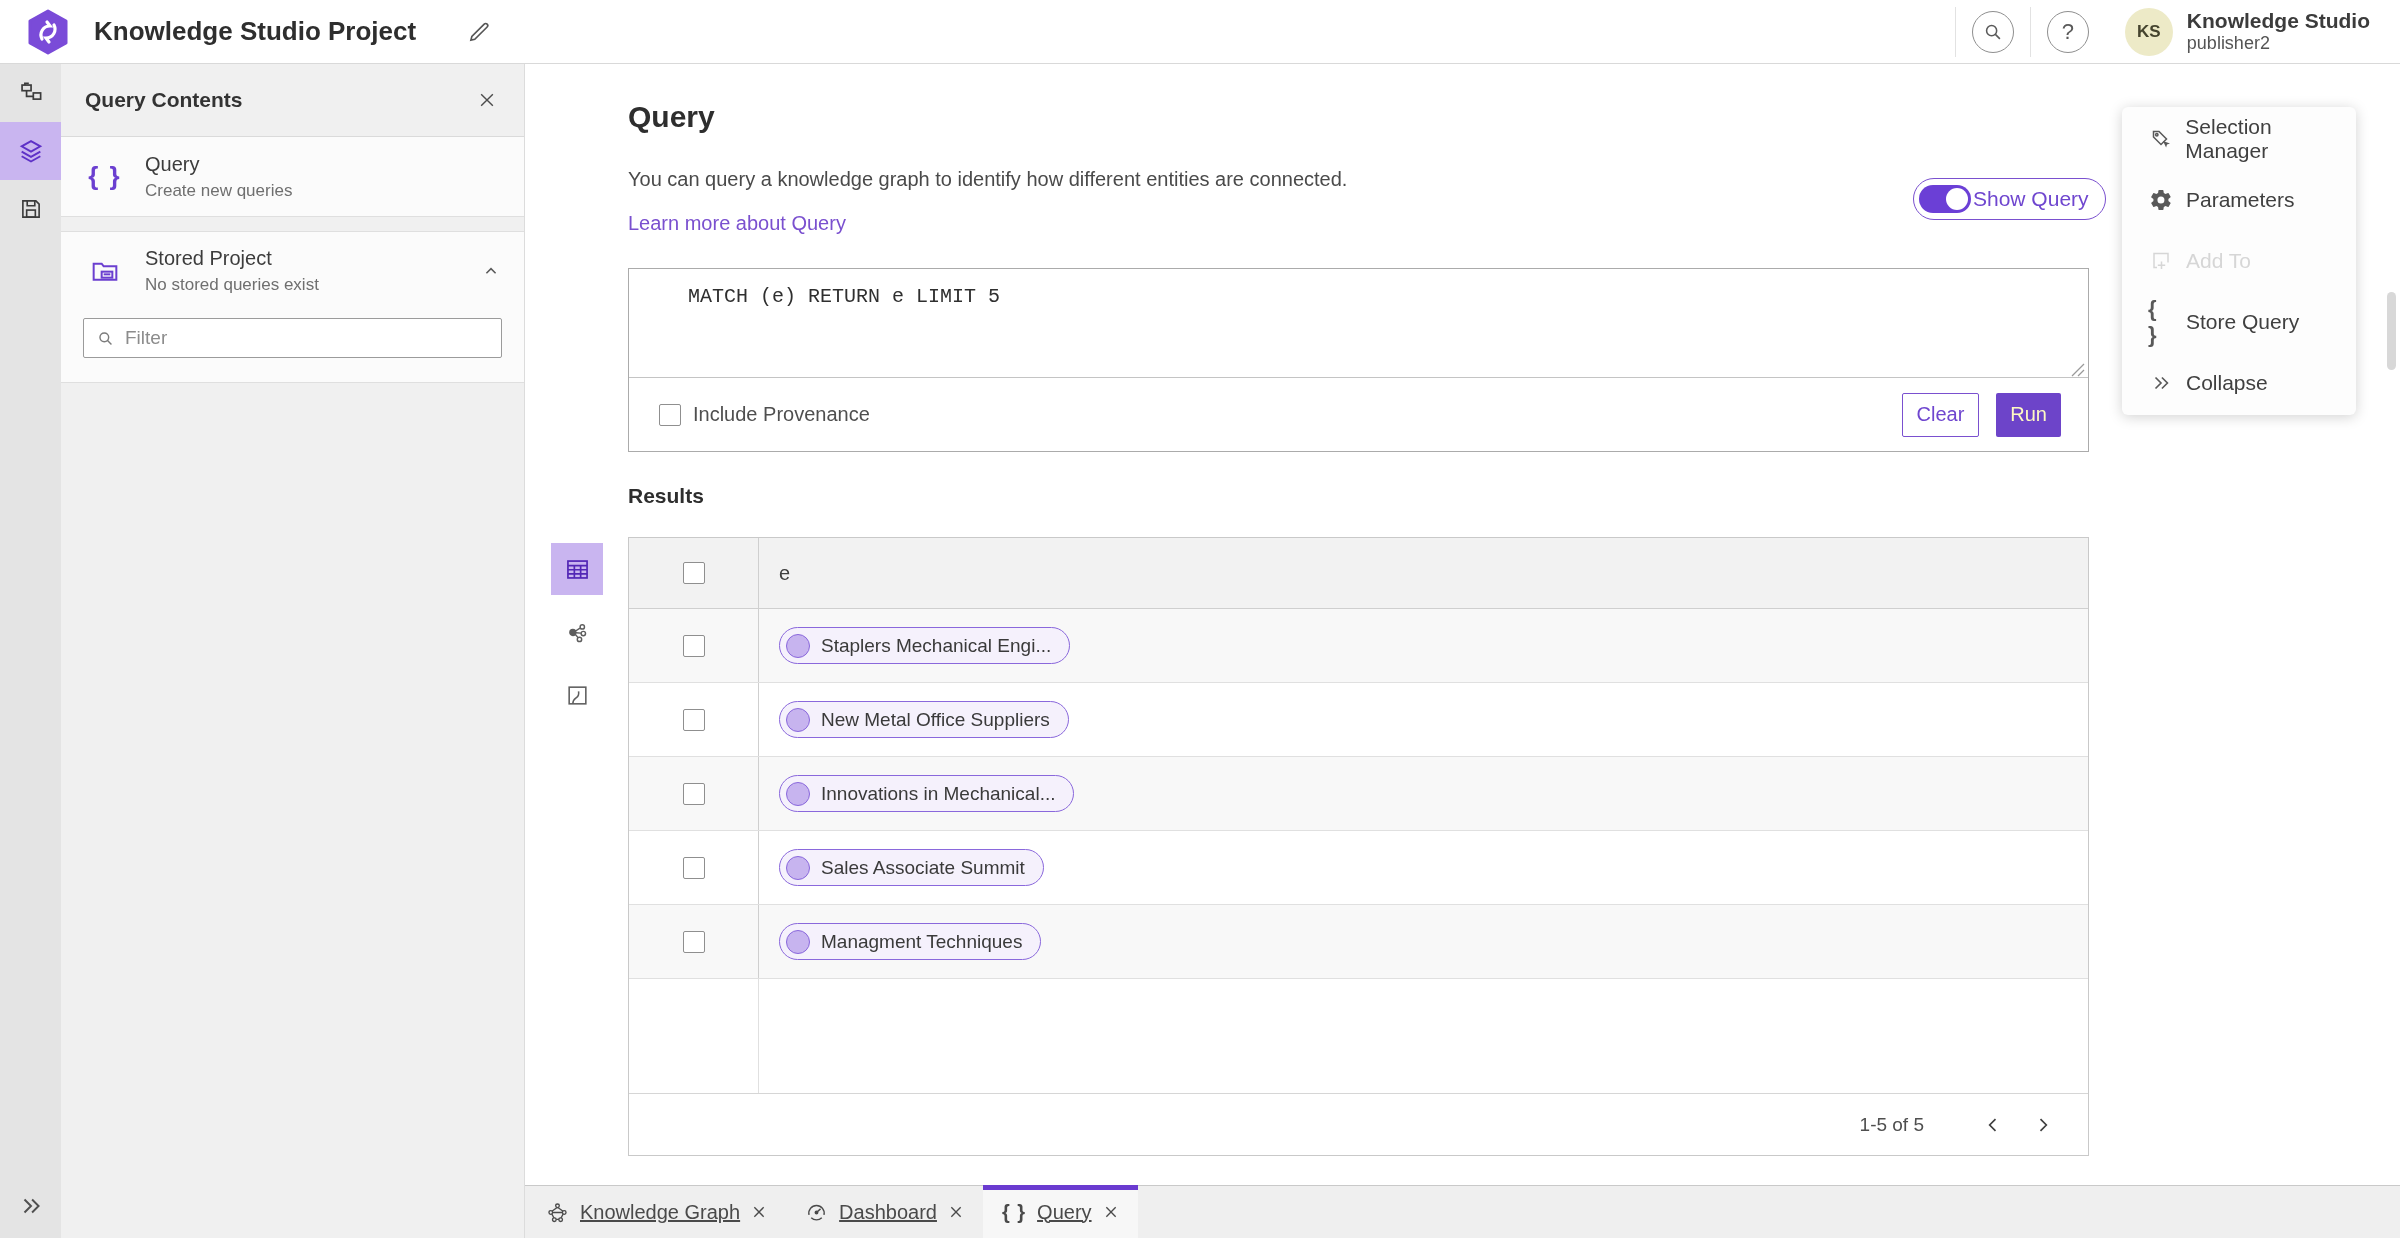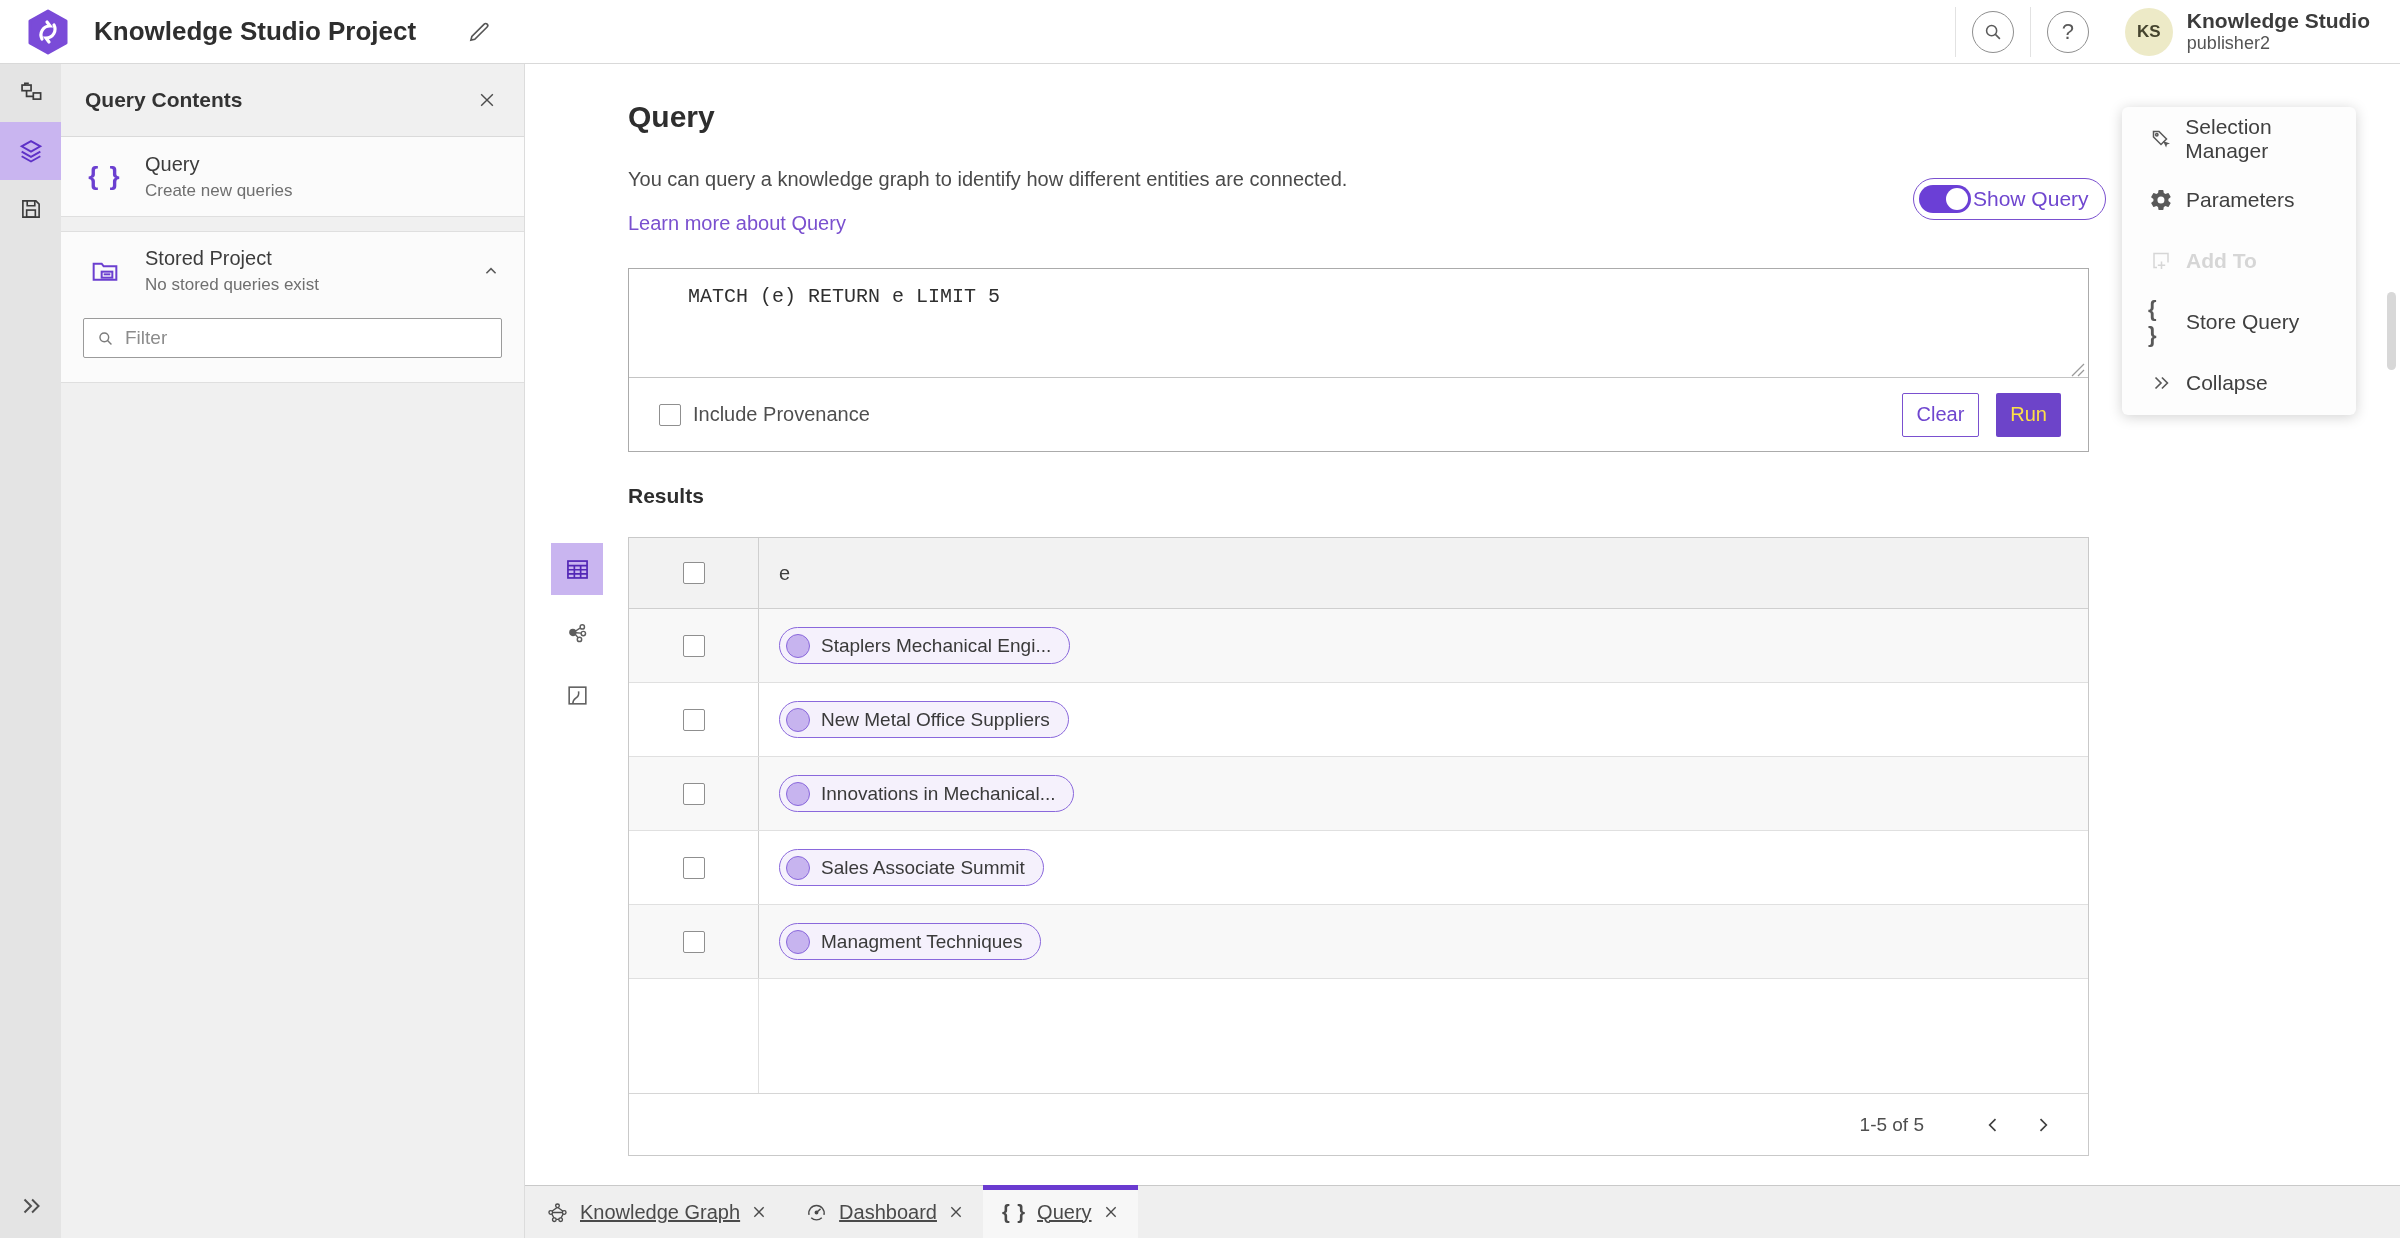--- a/index.html
+++ b/index.html
@@ -83,21 +83,21 @@
   .qfooter { position:absolute; left:0; right:0; bottom:0; height:74px; border-top:1px solid #c4c4c4;
              display:flex; align-items:center; padding:0 27px 0 30px; }
   .chk { appearance:none; -webkit-appearance:none; width:22px; height:22px; border:1px solid #8f8f8f;
          background:#fff; border-radius:2px; cursor:pointer; flex:none; }
   .prov-label { margin-left:12px; font-size:20px; color:#4f4f4f; }
   .qfooter .sp { flex:1; }
   .btn-outline { height:44px; min-width:67px; padding:0 14px; background:#fff; border:1.5px solid #7a50cf;
                  color:#6f46cf; font-size:20px; border-radius:2px; cursor:pointer;
                  font-family:"Liberation Sans",sans-serif; }
   .btn-solid { height:44px; min-width:64px; padding:0 14px; margin-left:17px; background:#6d44c9;
-               border:none; color:#fde047; font-size:20px; border-radius:2px; cursor:pointer;
+               border:none; color:#fef9c3; font-size:20px; border-radius:2px; cursor:pointer;
                font-family:"Liberation Sans",sans-serif; }
 
   .results-h2 { position:absolute; left:103px; top:420px; font-size:21px; font-weight:bold; color:#2e2e2e; }
 
   .view-rail { position:absolute; left:26px; top:479px; width:52px; }
   .view-btn { width:52px; height:52px; display:flex; align-items:center; justify-content:center;
               color:#5e5e5e; cursor:pointer; margin-bottom:11px; }
   .view-btn.selected { background:#c9b5f0; color:#5226b5; }
 
   .tablebox { position:absolute; left:103px; top:473px; width:1461px; height:619px;
@@ -120,21 +120,21 @@
   .pg-label { font-size:19px; color:#4f4f4f; margin-right:52px; }
   .pg-btn { width:34px; height:34px; display:flex; align-items:center; justify-content:center;
             color:#3f3f3f; cursor:pointer; margin-right:16px; background:none; border:none; }
 
   
   .menu-card { position:absolute; left:2122px; top:107px; width:234px; height:308px; background:#fdfdfd;
                border-radius:6px; box-shadow:0 2px 14px rgba(0,0,0,0.18); z-index:40; padding-top:1px; }
   .menu-item { height:61px; display:flex; align-items:center; cursor:pointer; color:#595959; }
   .mi-icon { width:26px; margin-left:26px; display:flex; justify-content:center; }
   .mi-label { margin-left:12px; font-size:21px; color:#404040; }
-  .menu-item.disabled { color:#d6d6d6; cursor:default;font-weight:bold; }
+  .menu-item.disabled { color:#d6d6d6; cursor:default; }
   .menu-item.disabled .mi-label { color:#d6d6d6; }
   .mi-braces { font-size:22px; font-weight:bold; letter-spacing:1px; }
 
   
   .tabbar { position:absolute; left:525px; right:0; bottom:0; height:53px; background:#efefef;
             border-top:1px solid #c9c9c9; display:flex; align-items:stretch; padding-left:2px; z-index:25; }
   .tab { position:relative; display:flex; align-items:center; gap:11px; padding:0 19px;
          color:#4a4a4a; cursor:pointer; }
   .tab.active { background:#f7f7f7; }
   .tab.active::before { content:""; position:absolute; top:-1px; left:0; right:0; height:5px;

